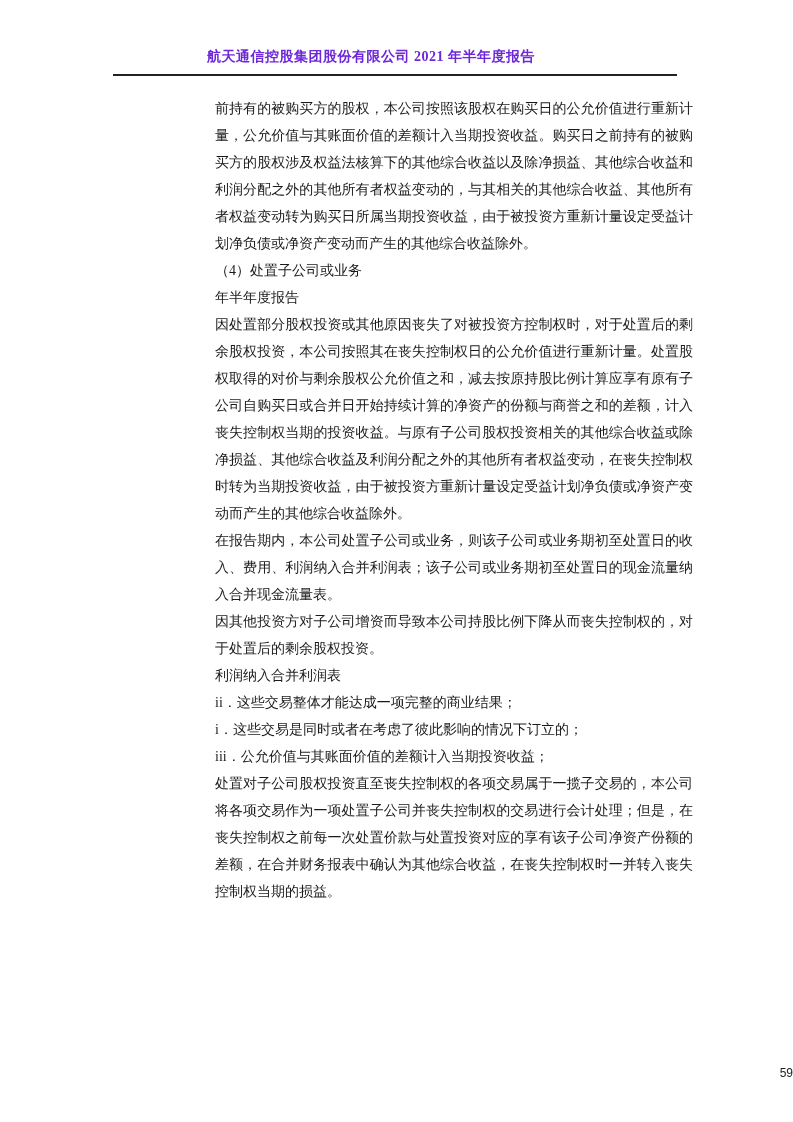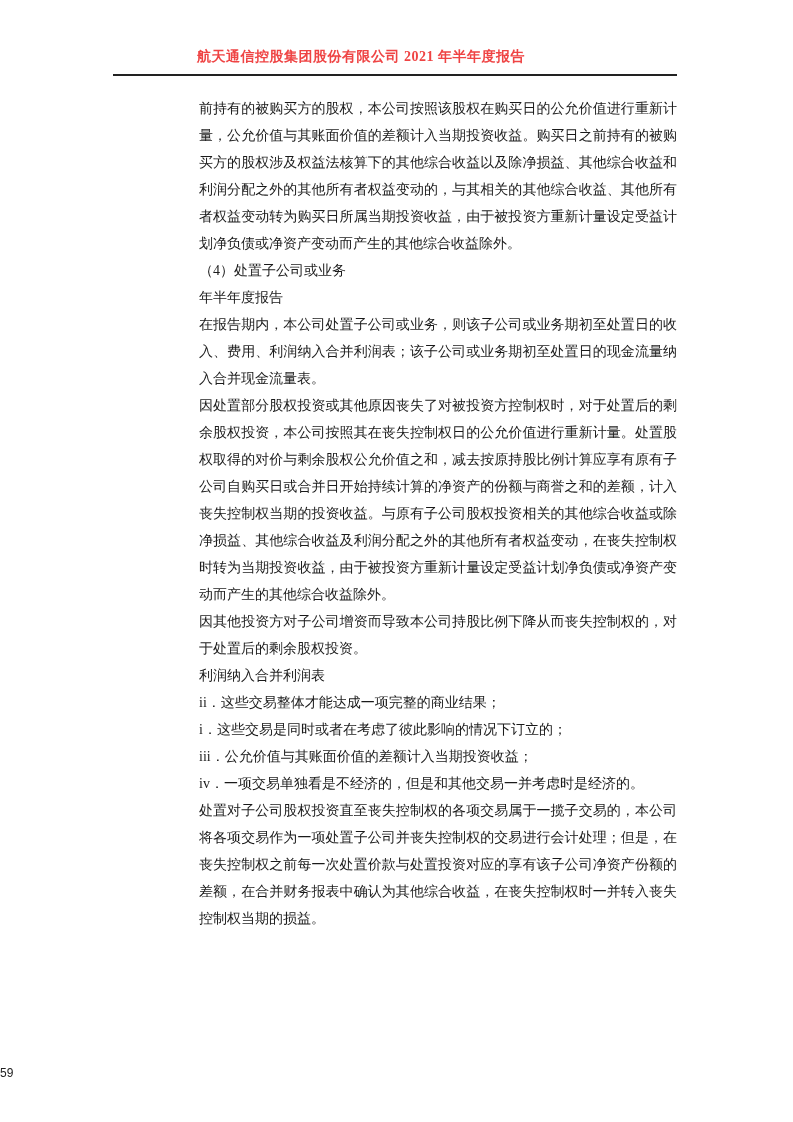--- a/index.html
+++ b/index.html
@@ -12,40 +12,40 @@
     width: 793px;
     height: 1122px;
     background: #ffffff;
     overflow: hidden;
     font-family: "Liberation Serif", "DejaVu Serif", serif;
     color: #1a1a1a;
   }
   .header {
     position: absolute;
     top: 48px;
-    left: 2px;
+    left: 12px;
     width: 718px;
     text-align: center;
     font-size: 14px;
     font-weight: 700;
     letter-spacing: 0.5px;
-    color: #ef4444;
+    color: #6d28d9;
   }
   .header-rule {
     position: absolute;
     top: 74px;
     left: 113px;
     width: 564px;
     height: 0;
     border-top: 2.5px solid #222222;
   }
   .doc-body {
     position: absolute;
     top: 95px;
-    left: 199px;
+    left: 215px;
     width: 478px;
     font-size: 14px;
     line-height: 27px;
     text-align: justify;
     text-justify: inter-ideograph;
     color: #1a1a1a;
   }
   .doc-body p {
     margin: 0;
     padding: 0;
@@ -55,49 +55,48 @@
   }
   .list-item {
     text-align: left;
     padding-left: 3px;
   }
   .footer {
     position: absolute;
     top: 1066px;
     left: 0;
     width: 793px;
-    text-align: left;
+    text-align: right;
     font-family: "Liberation Sans", "DejaVu Sans", sans-serif;
     font-size: 12px;
     color: #222222;
   }
 </style>
 </head>
 <body>
 
 <div class="page">
 
   <div class="header">
     <span>航天通信控股集团股份有限公司 2021 年半年度报告</span>
   </div>
 
   <div class="header-rule"></div>
 
   <main class="doc-body">
     <p>前持有的被购买方的股权，本公司按照该股权在购买日的公允价值进行重新计量，公允价值与其账面价值的差额计入当期投资收益。购买日之前持有的被购买方的股权涉及权益法核算下的其他综合收益以及除净损益、其他综合收益和利润分配之外的其他所有者权益变动的，与其相关的其他综合收益、其他所有者权益变动转为购买日所属当期投资收益，由于被投资方重新计量设定受益计划净负债或净资产变动而产生的其他综合收益除外。</p>
     <p class="para-heading">（4）处置子公司或业务</p>
     <p class="para-heading">年半年度报告</p>
+    <p>因处置部分股权投资或其他原因丧失了对被投资方控制权时，对于处置后的剩余股权投资，本公司按照其在丧失控制权日的公允价值进行重新计量。处置股权取得的对价与剩余股权公允价值之和，减去按原持股比例计算应享有原有子公司自购买日或合并日开始持续计算的净资产的份额与商誉之和的差额，计入丧失控制权当期的投资收益。与原有子公司股权投资相关的其他综合收益或除净损益、其他综合收益及利润分配之外的其他所有者权益变动，在丧失控制权时转为当期投资收益，由于被投资方重新计量设定受益计划净负债或净资产变动而产生的其他综合收益除外。</p>
     <p>在报告期内，本公司处置子公司或业务，则该子公司或业务期初至处置日的收入、费用、利润纳入合并利润表；该子公司或业务期初至处置日的现金流量纳入合并现金流量表。</p>
-    <p>因处置部分股权投资或其他原因丧失了对被投资方控制权时，对于处置后的剩余股权投资，本公司按照其在丧失控制权日的公允价值进行重新计量。处置股权取得的对价与剩余股权公允价值之和，减去按原持股比例计算应享有原有子公司自购买日或合并日开始持续计算的净资产的份额与商誉之和的差额，计入丧失控制权当期的投资收益。与原有子公司股权投资相关的其他综合收益或除净损益、其他综合收益及利润分配之外的其他所有者权益变动，在丧失控制权时转为当期投资收益，由于被投资方重新计量设定受益计划净负债或净资产变动而产生的其他综合收益除外。</p>
     <p>因其他投资方对子公司增资而导致本公司持股比例下降从而丧失控制权的，对于处置后的剩余股权投资。</p>
     <p class="para-heading">利润纳入合并利润表</p>
     <p class="list-item">ii．这些交易整体才能达成一项完整的商业结果；</p>
     <p class="list-item">i．这些交易是同时或者在考虑了彼此影响的情况下订立的；</p>
     <p class="list-item">iii．公允价值与其账面价值的差额计入当期投资收益；</p>
-    <p class="list-item">iv．一项交易单独看是不经济的，但是和其他交易一并考虑时是经济的。</p>
     <p>处置对子公司股权投资直至丧失控制权的各项交易属于一揽子交易的，本公司将各项交易作为一项处置子公司并丧失控制权的交易进行会计处理；但是，在丧失控制权之前每一次处置价款与处置投资对应的享有该子公司净资产份额的差额，在合并财务报表中确认为其他综合收益，在丧失控制权时一并转入丧失控制权当期的损益。</p>
   </main>
 
   <div class="footer">
     <span>59</span>
   </div>
 
 </div>
 
 </body></html>

